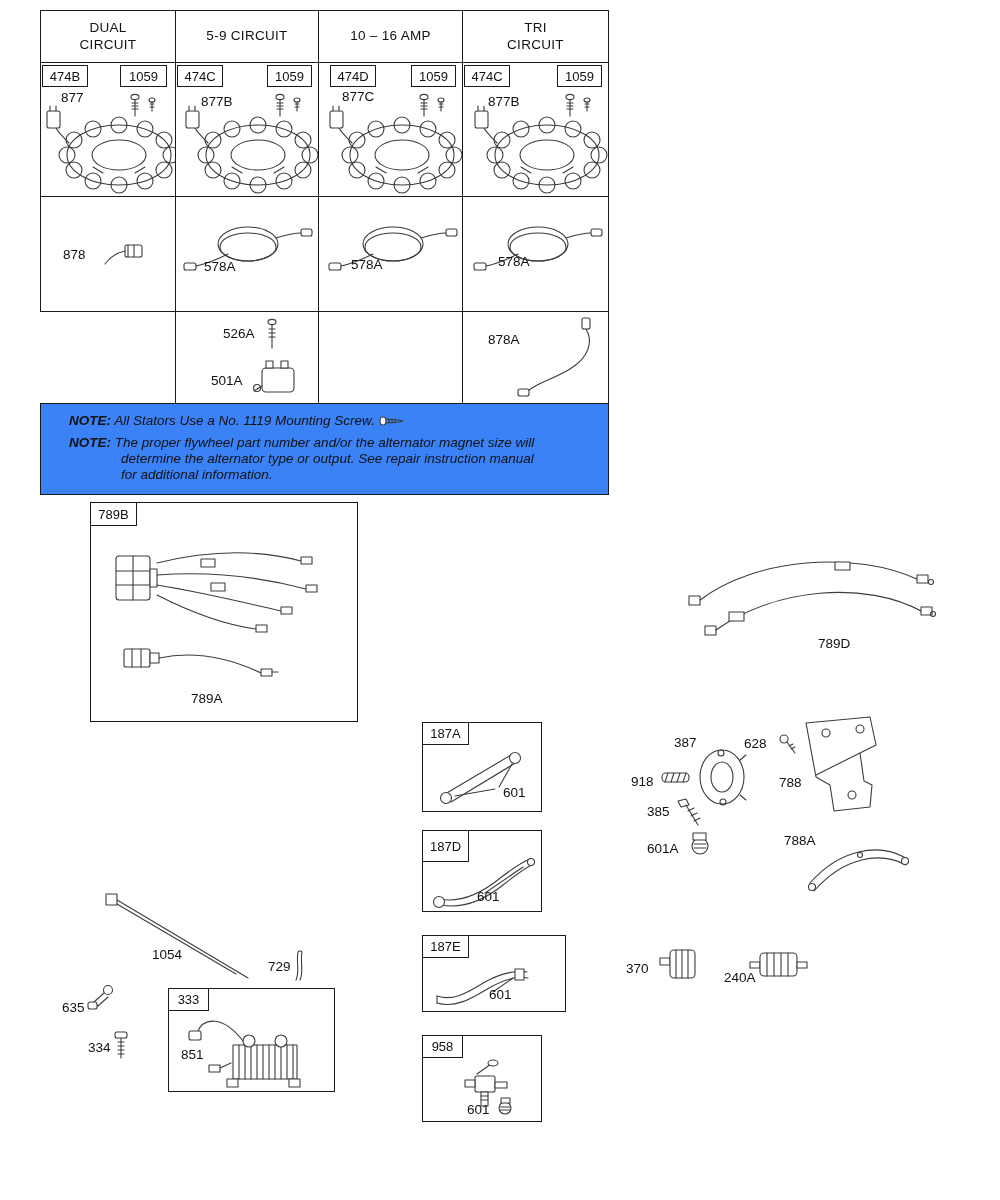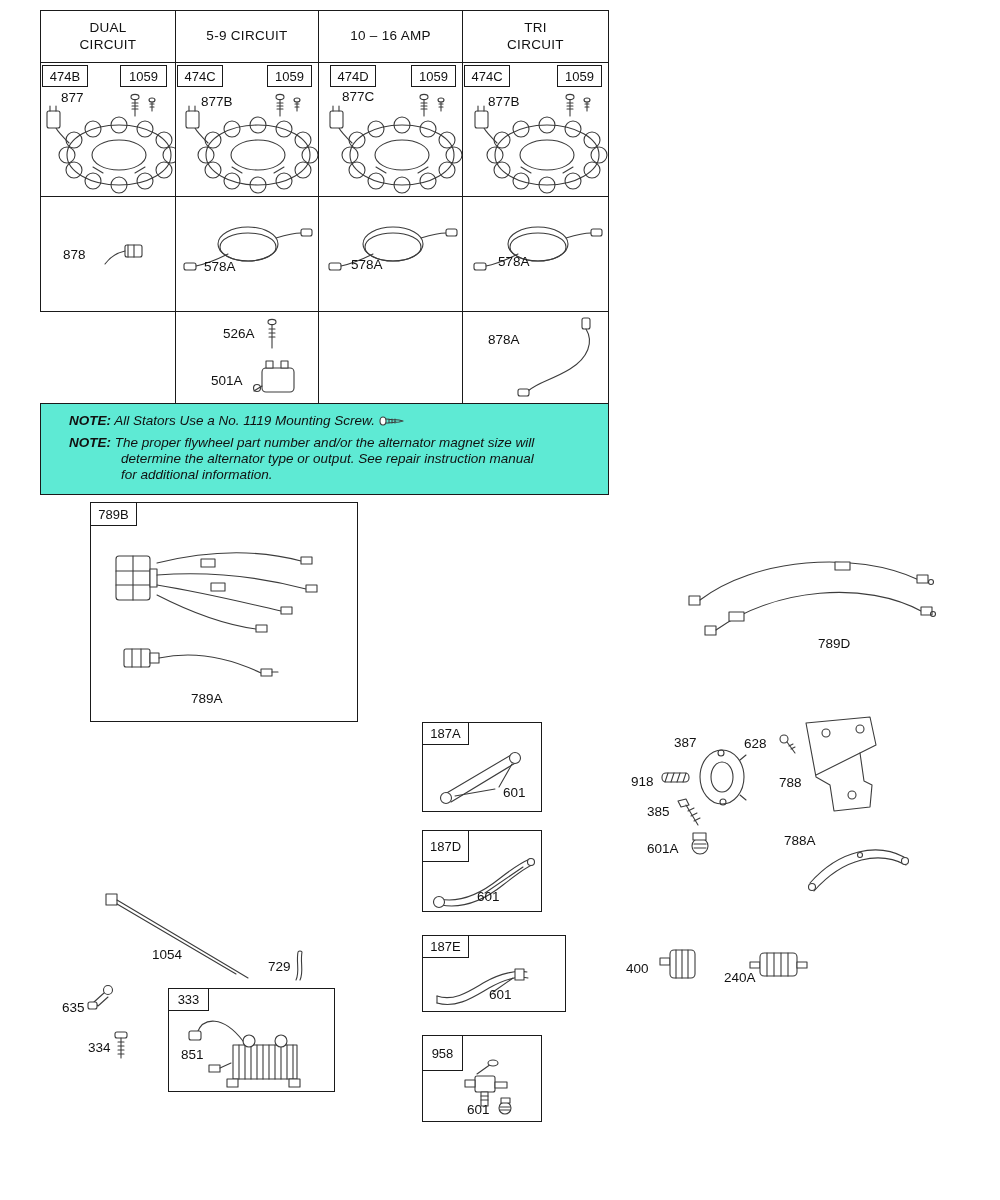--- a/index.html
+++ b/index.html
@@ -7,21 +7,21 @@
   body{font-family:"Liberation Sans",sans-serif;color:#111}
   #canvas{position:relative;width:1000px;height:1200px;background:#fff;overflow:hidden}
   .cell{position:absolute;border:1px solid #1a1a1a;background:#fff}
   .hdr{display:flex;flex-direction:column;align-items:center;justify-content:center;font-size:13.5px;line-height:1.25;letter-spacing:.3px}
   .lblbox{position:absolute;border:1px solid #1a1a1a;background:#fff;font-size:13px;display:flex;align-items:center;justify-content:center}
   .plabel{position:absolute;font-size:13.5px;white-space:nowrap}
   svg.draw{position:absolute;overflow:visible}
   svg.iln{position:static;display:inline-block;vertical-align:middle;overflow:visible}
   .s{stroke:#3c3c3c;fill:none;stroke-width:1.1;stroke-linecap:round;stroke-linejoin:round}
   .sf{stroke:#3c3c3c;fill:#fff;stroke-width:1.1;stroke-linejoin:round}
-  .notebox{position:absolute;border:1px solid #1a1a1a;background:#5eead4;font-size:13.5px;font-style:italic;line-height:16px;padding:9px 10px 6px 28px}
+  .notebox{position:absolute;border:1px solid #1a1a1a;background:#3b82f6;font-size:13.5px;font-style:italic;line-height:16px;padding:9px 10px 6px 28px}
   .notebox b{font-style:italic}
   .n2cont{margin-left:52px}
 </style>
 </head>
 <body>
 
 <div id="canvas">
 
   <svg width="0" height="0" style="position:absolute" aria-hidden="true">
     <defs>
@@ -369,21 +369,21 @@
       <rect class="sf" x="16" y="20" width="12" height="9" rx="2"></rect>
       <rect class="sf" x="54" y="68" width="11" height="8"></rect>
       <rect class="sf" x="116" y="68" width="11" height="8"></rect>
       <rect class="sf" x="36" y="54" width="11" height="7"></rect>
       <path class="s" d="M47,57 L58,52"></path>
     </svg>
     <div class="plabel" style="left:12px;top:58px">851</div>
   </div>
 
   <div class="cell" style="left:422px;top:1035px;width:120px;height:87px">
-    <div class="lblbox" style="left:-1px;top:-1px;width:41px;height:36px">
+    <div class="lblbox" style="left:-1px;top:-1px;width:41px;height:23px">
         <span>958</span>
       </div>
     <svg class="draw" style="left:4px;top:22px" width="112" height="62" viewBox="0 0 112 62">
       <rect class="sf" x="48" y="18" width="20" height="16" rx="2"></rect>
       <path class="s" d="M50,16 L64,6"></path>
       <ellipse class="sf" cx="66" cy="5" rx="5" ry="3"></ellipse>
       <rect class="sf" x="38" y="22" width="10" height="7"></rect>
       <rect class="sf" x="68" y="24" width="12" height="6"></rect>
       <rect class="sf" x="54" y="34" width="7" height="14"></rect>
       <path class="s" d="M54,38 L61,38 M54,42 L61,42"></path>
@@ -398,16 +398,16 @@
 
     <rect class="sf" x="40" y="18" width="10" height="7"></rect>
     <rect class="sf" x="50" y="10" width="25" height="28" rx="4"></rect>
     <path class="s" d="M56,10 L56,38 M62,10 L62,38 M68,10 L68,38"></path>
 
     <rect class="sf" x="130" y="22" width="10" height="6"></rect>
     <rect class="sf" x="140" y="13" width="37" height="23" rx="4"></rect>
     <path class="s" d="M147,13 L147,36 M154,13 L154,36 M161,13 L161,36 M168,13 L168,36"></path>
     <rect class="sf" x="177" y="22" width="10" height="6"></rect>
   </svg>
-  <div class="plabel" style="left:626px;top:961px">400</div>
+  <div class="plabel" style="left:626px;top:961px">370</div>
   <div class="plabel" style="left:724px;top:970px">240A</div>
 
 </div>
 
 </body></html>

